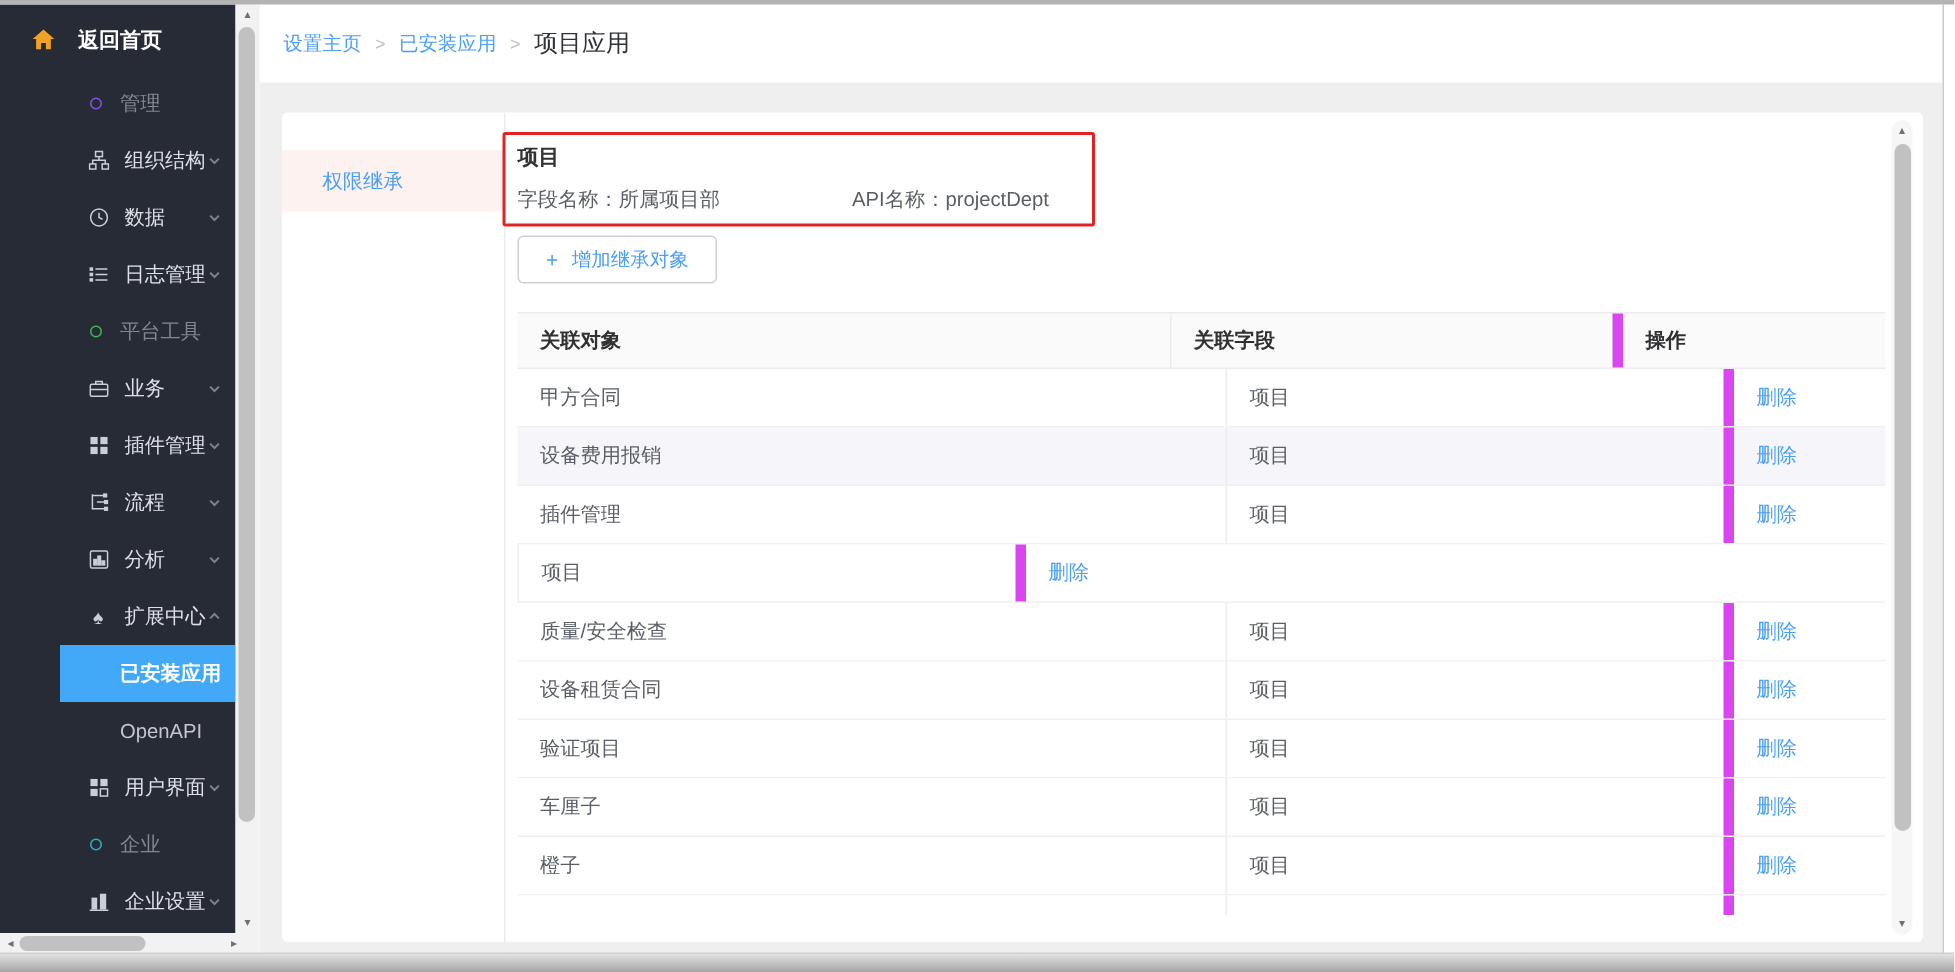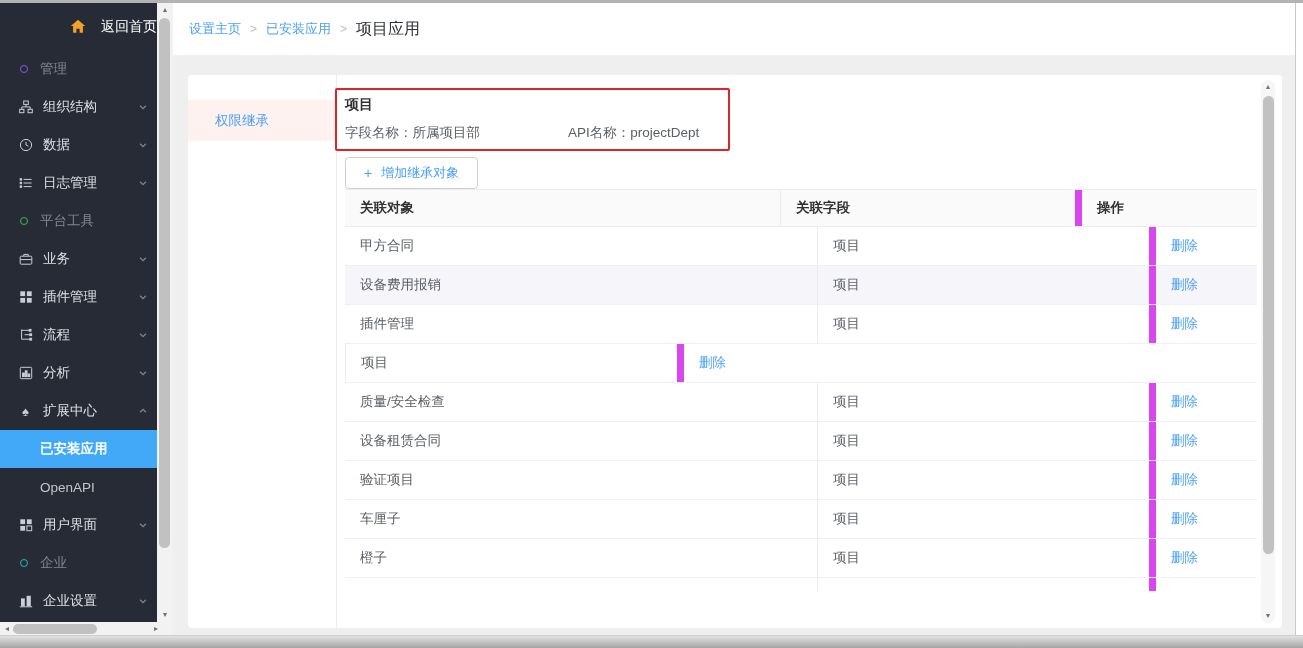--- a/index.html
+++ b/index.html
@@ -10,23 +10,23 @@
     --accent:#4a9ff7; --active:#41a9f8; --annotation:#e02424; --tabbg:#fdf2f0;
   }
   .screen { position:absolute; inset:0; overflow:hidden; }
   .top-edge { position:absolute; top:0; left:0; right:0; height:3px; background:#b3b3b3; z-index:5; }
   .right-edge { position:absolute; top:3px; right:0; width:8px; bottom:12px; background:#fff; border-left:1px solid #c9c9c9; z-index:4; }
   .bottom-chrome { position:absolute; left:0; right:0; bottom:0; height:13px;
     background:linear-gradient(#e2e2e2,#a5a5a5); border-top:1px solid #cfcfcf; z-index:6; }
 
   
   .sidebar { position:absolute; left:0; top:3px; width:157px; height:619px; background:#272b36; color:#dde0e6; z-index:2; }
-  .home-item { height:47px; display:flex; align-items:center; padding-left:21px; color:#fff; font-weight:normal; font-size:14px; cursor:pointer;justify-content:flex-end; }
+  .home-item { height:47px; display:flex; align-items:center; padding-left:21px; color:#fff; font-weight:bold; font-size:14px; cursor:pointer; }
   .home-item .h-ic { margin-right:15px; display:flex; }
-  .s-item { height:38px; display:flex; align-items:center; padding-left:17px; position:relative; font-size:13.5px; color:#dde0e6; cursor:pointer; white-space:nowrap; }
+  .s-item { height:38px; display:flex; align-items:center; padding-left:17px; position:relative; font-size:13.5px; color:#dde0e6; cursor:pointer; white-space:nowrap;margin-left:40px; }
   .s-item .ic { width:17px; margin-right:9px; display:flex; justify-content:center; align-items:center; }
   .s-item.section { color:#83878f; cursor:default; }
   .s-item .dot { width:8px; height:8px; border:1.5px solid #888; border-radius:50%; margin:0 12px 0 3px; }
   .s-item.sub { padding-left:40px; }
   .s-item.sub.dim { color:#c3c6cc; }
   .s-item.active { background:var(--active); color:#fff; font-weight:bold; }
   .chev { position:absolute; right:9px; top:50%; transform:translateY(-50%); display:flex; }
   .spade-glyph { color:#c9ced8; font-size:13px; line-height:1; }
 
   
@@ -55,21 +55,21 @@
   .main-col { flex:1; position:relative; padding:21px 36px 0 8px; }
   .annotation-box { position:absolute; left:-2px; top:13px; width:395px; height:63px; border:2px solid var(--annotation); border-radius:2px; pointer-events:none; z-index:2; }
   .sec-title { font-size:14px; font-weight:bold; color:#303133; line-height:17px; }
   .fields { margin-top:11px; font-size:13.5px; color:#5a5e66; line-height:17px; }
   .fields .f1 { display:inline-block; min-width:220px; }
   .add-btn { margin-top:16px; height:32px; padding:0 18px; background:#fff; border:1px solid #cfcfcf; border-radius:4px;
     color:var(--accent); font-size:13px; display:inline-flex; align-items:center; cursor:pointer;
     font-family:"Liberation Sans","DejaVu Sans",sans-serif; }
   .add-btn .plus { margin-right:9px; font-size:14px; }
 
-  .table { width:912px; font-size:13.5px; }
+  .table { margin-top:19px; width:912px; font-size:13.5px; }
   .t-head { display:flex; height:38px; background:#fafafa; border-top:1px solid #ececec; border-bottom:1px solid #ececec; color:#303133; font-weight:600; }
   .t-row { display:flex; height:39px; border-bottom:1px solid #f0f0f0; background:#fff; color:#5a5e66;gap:37px; }
   .t-row.hl { background:#f6f6fa; }
   .t-row.partial { height:13px; border-bottom:none; }
   .c { display:flex; align-items:center; padding-left:15px; overflow:hidden; }
   .c1 { width:435px; } .c2 { width:295px; border-left:1px solid #ececec; } .c3 { flex:1; border-left:7px solid #d946ef; }
   .del-link { color:var(--accent); cursor:pointer; }
 
   .card-scroll { position:absolute; right:7px; top:5px; width:14px; height:543px; background:#f6f6f6; border-radius:7px; z-index:3; }
   .card-scroll .vthumb { top:16px; height:458px; }

